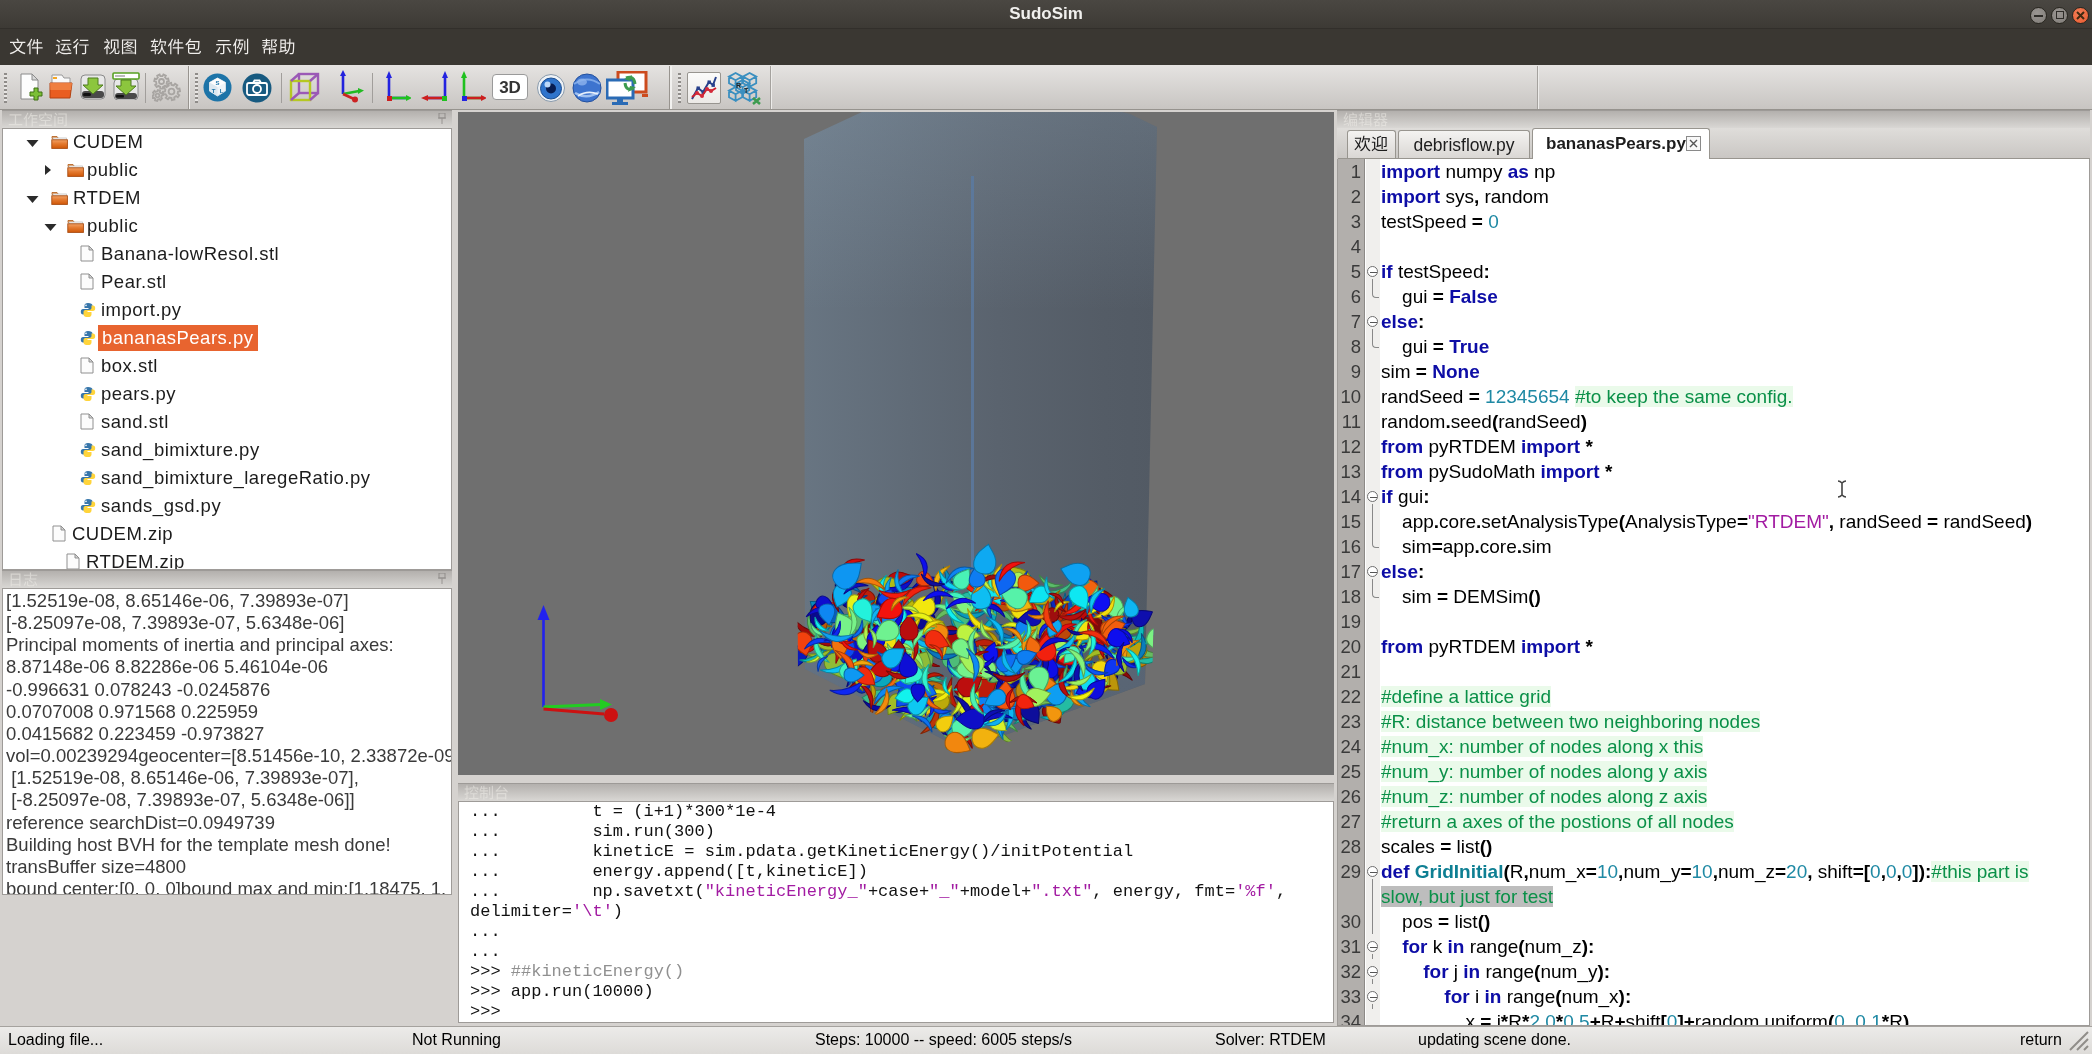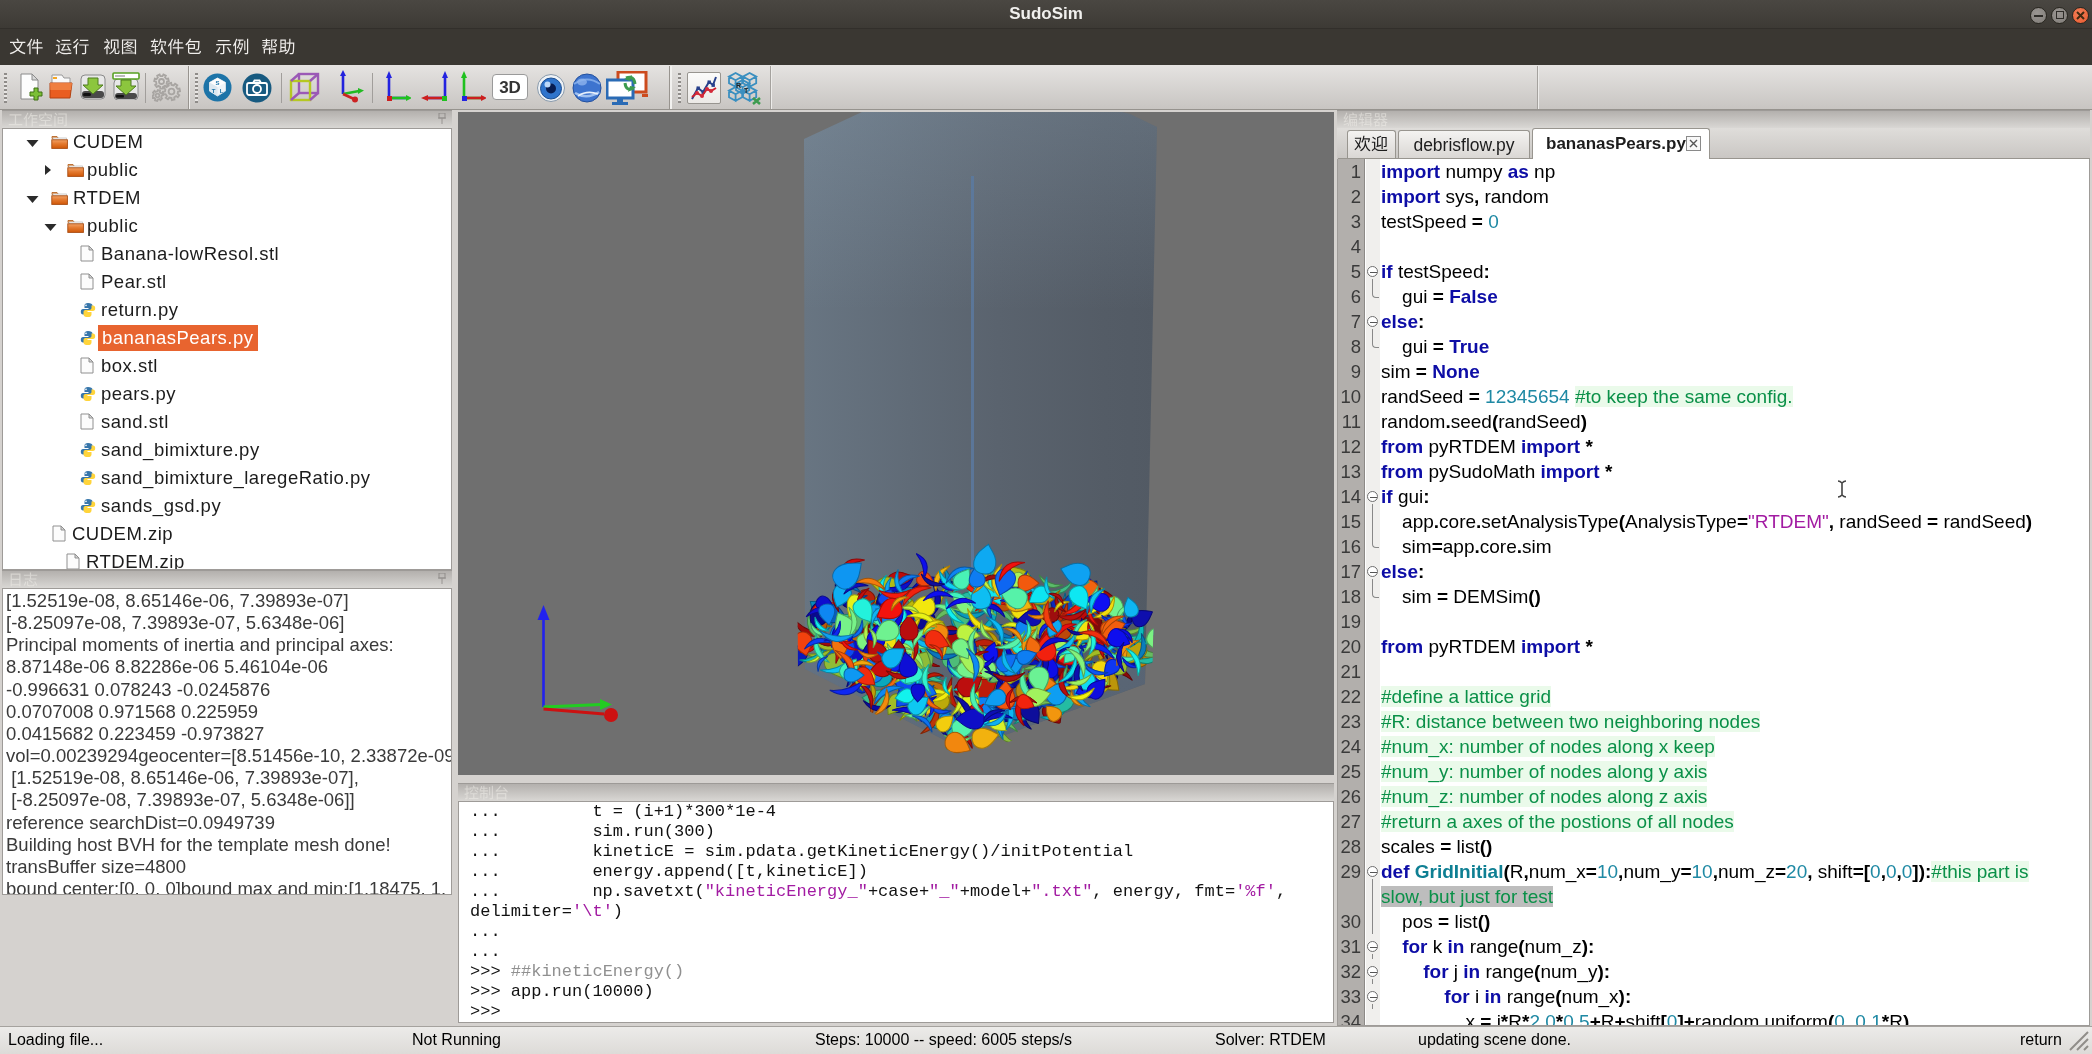--- a/index.html
+++ b/index.html
@@ -307,21 +307,21 @@
         <path d="M9 1 l4 4 h-4z" fill="#d5d5d5" stroke="#909090"></path>
       </svg>
       <div style="position:absolute;left:99px;top:0">Pear.stl</div>
     </div>
     <div class="trow" style="left:0;top:168px;width:440px">
       <svg viewBox="0 0 16 16" class="pyico" style="left:78px">
         <path d="M8 1 c-2.2 0-3.5.9-3.5 2.6 V6 h4 v1 H3 C1.6 7 .8 8 .8 9.7 c0 1.7.8 2.7 2.2 2.7 h1.5 V10.2 c0-1.4 1.2-2.2 2.6-2.2 h3.4 c1.2 0 2-.9 2-2.1 V3.6 C12.5 1.9 10.8 1 8 1z" fill="#3776ab"></path>
         <path d="M8 15 c2.2 0 3.5-.9 3.5-2.6 V10 h-4 V9 h5.5 c1.4 0 2.2-1 2.2-2.7 0-1.7-.8-2.7-2.2-2.7 h-1.5 v2.2 c0 1.4-1.2 2.2-2.6 2.2 H5.5 c-1.2 0-2 .9-2 2.1 v2.3 C3.5 14.1 5.2 15 8 15z" fill="#ffd43b"></path>
         <circle cx="6" cy="3.4" r=".8" fill="#fff"></circle>
       </svg>
-      <div style="position:absolute;left:99px;top:0">return.py</div>
+      <div style="position:absolute;left:99px;top:0">import.py</div>
     </div>
     <div class="trow" style="left:0;top:196px;width:440px">
       <svg viewBox="0 0 16 16" class="pyico" style="left:78px">
         <path d="M8 1 c-2.2 0-3.5.9-3.5 2.6 V6 h4 v1 H3 C1.6 7 .8 8 .8 9.7 c0 1.7.8 2.7 2.2 2.7 h1.5 V10.2 c0-1.4 1.2-2.2 2.6-2.2 h3.4 c1.2 0 2-.9 2-2.1 V3.6 C12.5 1.9 10.8 1 8 1z" fill="#3776ab"></path>
         <path d="M8 15 c2.2 0 3.5-.9 3.5-2.6 V10 h-4 V9 h5.5 c1.4 0 2.2-1 2.2-2.7 0-1.7-.8-2.7-2.2-2.7 h-1.5 v2.2 c0 1.4-1.2 2.2-2.6 2.2 H5.5 c-1.2 0-2 .9-2 2.1 v2.3 C3.5 14.1 5.2 15 8 15z" fill="#ffd43b"></path>
         <circle cx="6" cy="3.4" r=".8" fill="#fff"></circle>
       </svg>
       <div style="position:absolute;left:96px;background:#e8642f;color:#ffffff;padding:0 4px;line-height:26px;top:1px;height:26px">bananasPears.py</div>
     </div>
     <div class="trow" style="left:0;top:224px;width:440px">
@@ -1277,21 +1277,21 @@
       <div class="cl" style="top:325px"><b class="k">if</b> gui<b>:</b></div>
       <div class="cl" style="top:350px">&nbsp;&nbsp;&nbsp;&nbsp;app<b>.</b>core<b>.</b>setAnalysisType<b>(</b>AnalysisType<b>=</b><span class="s">"RTDEM"</span><b>,</b> randSeed <b>=</b> randSeed<b>)</b></div>
       <div class="cl" style="top:375px">&nbsp;&nbsp;&nbsp;&nbsp;sim<b>=</b>app<b>.</b>core<b>.</b>sim</div>
       <div class="cl" style="top:400px"><b class="k">else</b><b>:</b></div>
       <div class="cl" style="top:425px">&nbsp;&nbsp;&nbsp;&nbsp;sim <b>=</b> DEMSim<b>()</b></div>
       <div class="cl" style="top:450px"></div>
       <div class="cl" style="top:475px"><b class="k">from</b> pyRTDEM <b class="k">import</b> <b>*</b></div>
       <div class="cl" style="top:500px"></div>
       <div class="cl" style="top:525px"><span class="c">#define a lattice grid</span></div>
       <div class="cl" style="top:550px"><span class="c">#R: distance between two neighboring nodes</span></div>
-      <div class="cl" style="top:575px"><span class="c">#num_x: number of nodes along x keep</span></div>
+      <div class="cl" style="top:575px"><span class="c">#num_x: number of nodes along x this</span></div>
       <div class="cl" style="top:600px"><span class="c">#num_y: number of nodes along y axis</span></div>
       <div class="cl" style="top:625px"><span class="c">#num_z: number of nodes along z axis</span></div>
       <div class="cl" style="top:650px"><span class="c">#return a axes of the postions of all nodes</span></div>
       <div class="cl" style="top:675px">scales <b>=</b> list<b>()</b></div>
       <div class="cl" style="top:700px"><b class="k">def</b> <b class="d">GridInitial</b><b>(</b>R<b>,</b>num_x<b>=</b><span class="n">10</span><b>,</b>num_y<b>=</b><span class="n">10</span><b>,</b>num_z<b>=</b><span class="n">20</span><b>,</b> shift<b>=[</b><span class="n">0</span><b>,</b><span class="n">0</span><b>,</b><span class="n">0</span><b>]):</b><span class="c">#this part is</span></div>
       <div class="cl" style="top:725px"><span class="c sel">slow, but just for test</span></div>
       <div class="cl" style="top:750px">&nbsp;&nbsp;&nbsp;&nbsp;pos <b>=</b> list<b>()</b></div>
       <div class="cl" style="top:775px">&nbsp;&nbsp;&nbsp;&nbsp;<b class="k">for</b> k <b class="k">in</b> range<b>(</b>num_z<b>):</b></div>
       <div class="cl" style="top:800px">&nbsp;&nbsp;&nbsp;&nbsp;&nbsp;&nbsp;&nbsp;&nbsp;<b class="k">for</b> j <b class="k">in</b> range<b>(</b>num_y<b>):</b></div>
       <div class="cl" style="top:825px">&nbsp;&nbsp;&nbsp;&nbsp;&nbsp;&nbsp;&nbsp;&nbsp;&nbsp;&nbsp;&nbsp;&nbsp;<b class="k">for</b> i <b class="k">in</b> range<b>(</b>num_x<b>):</b></div>

